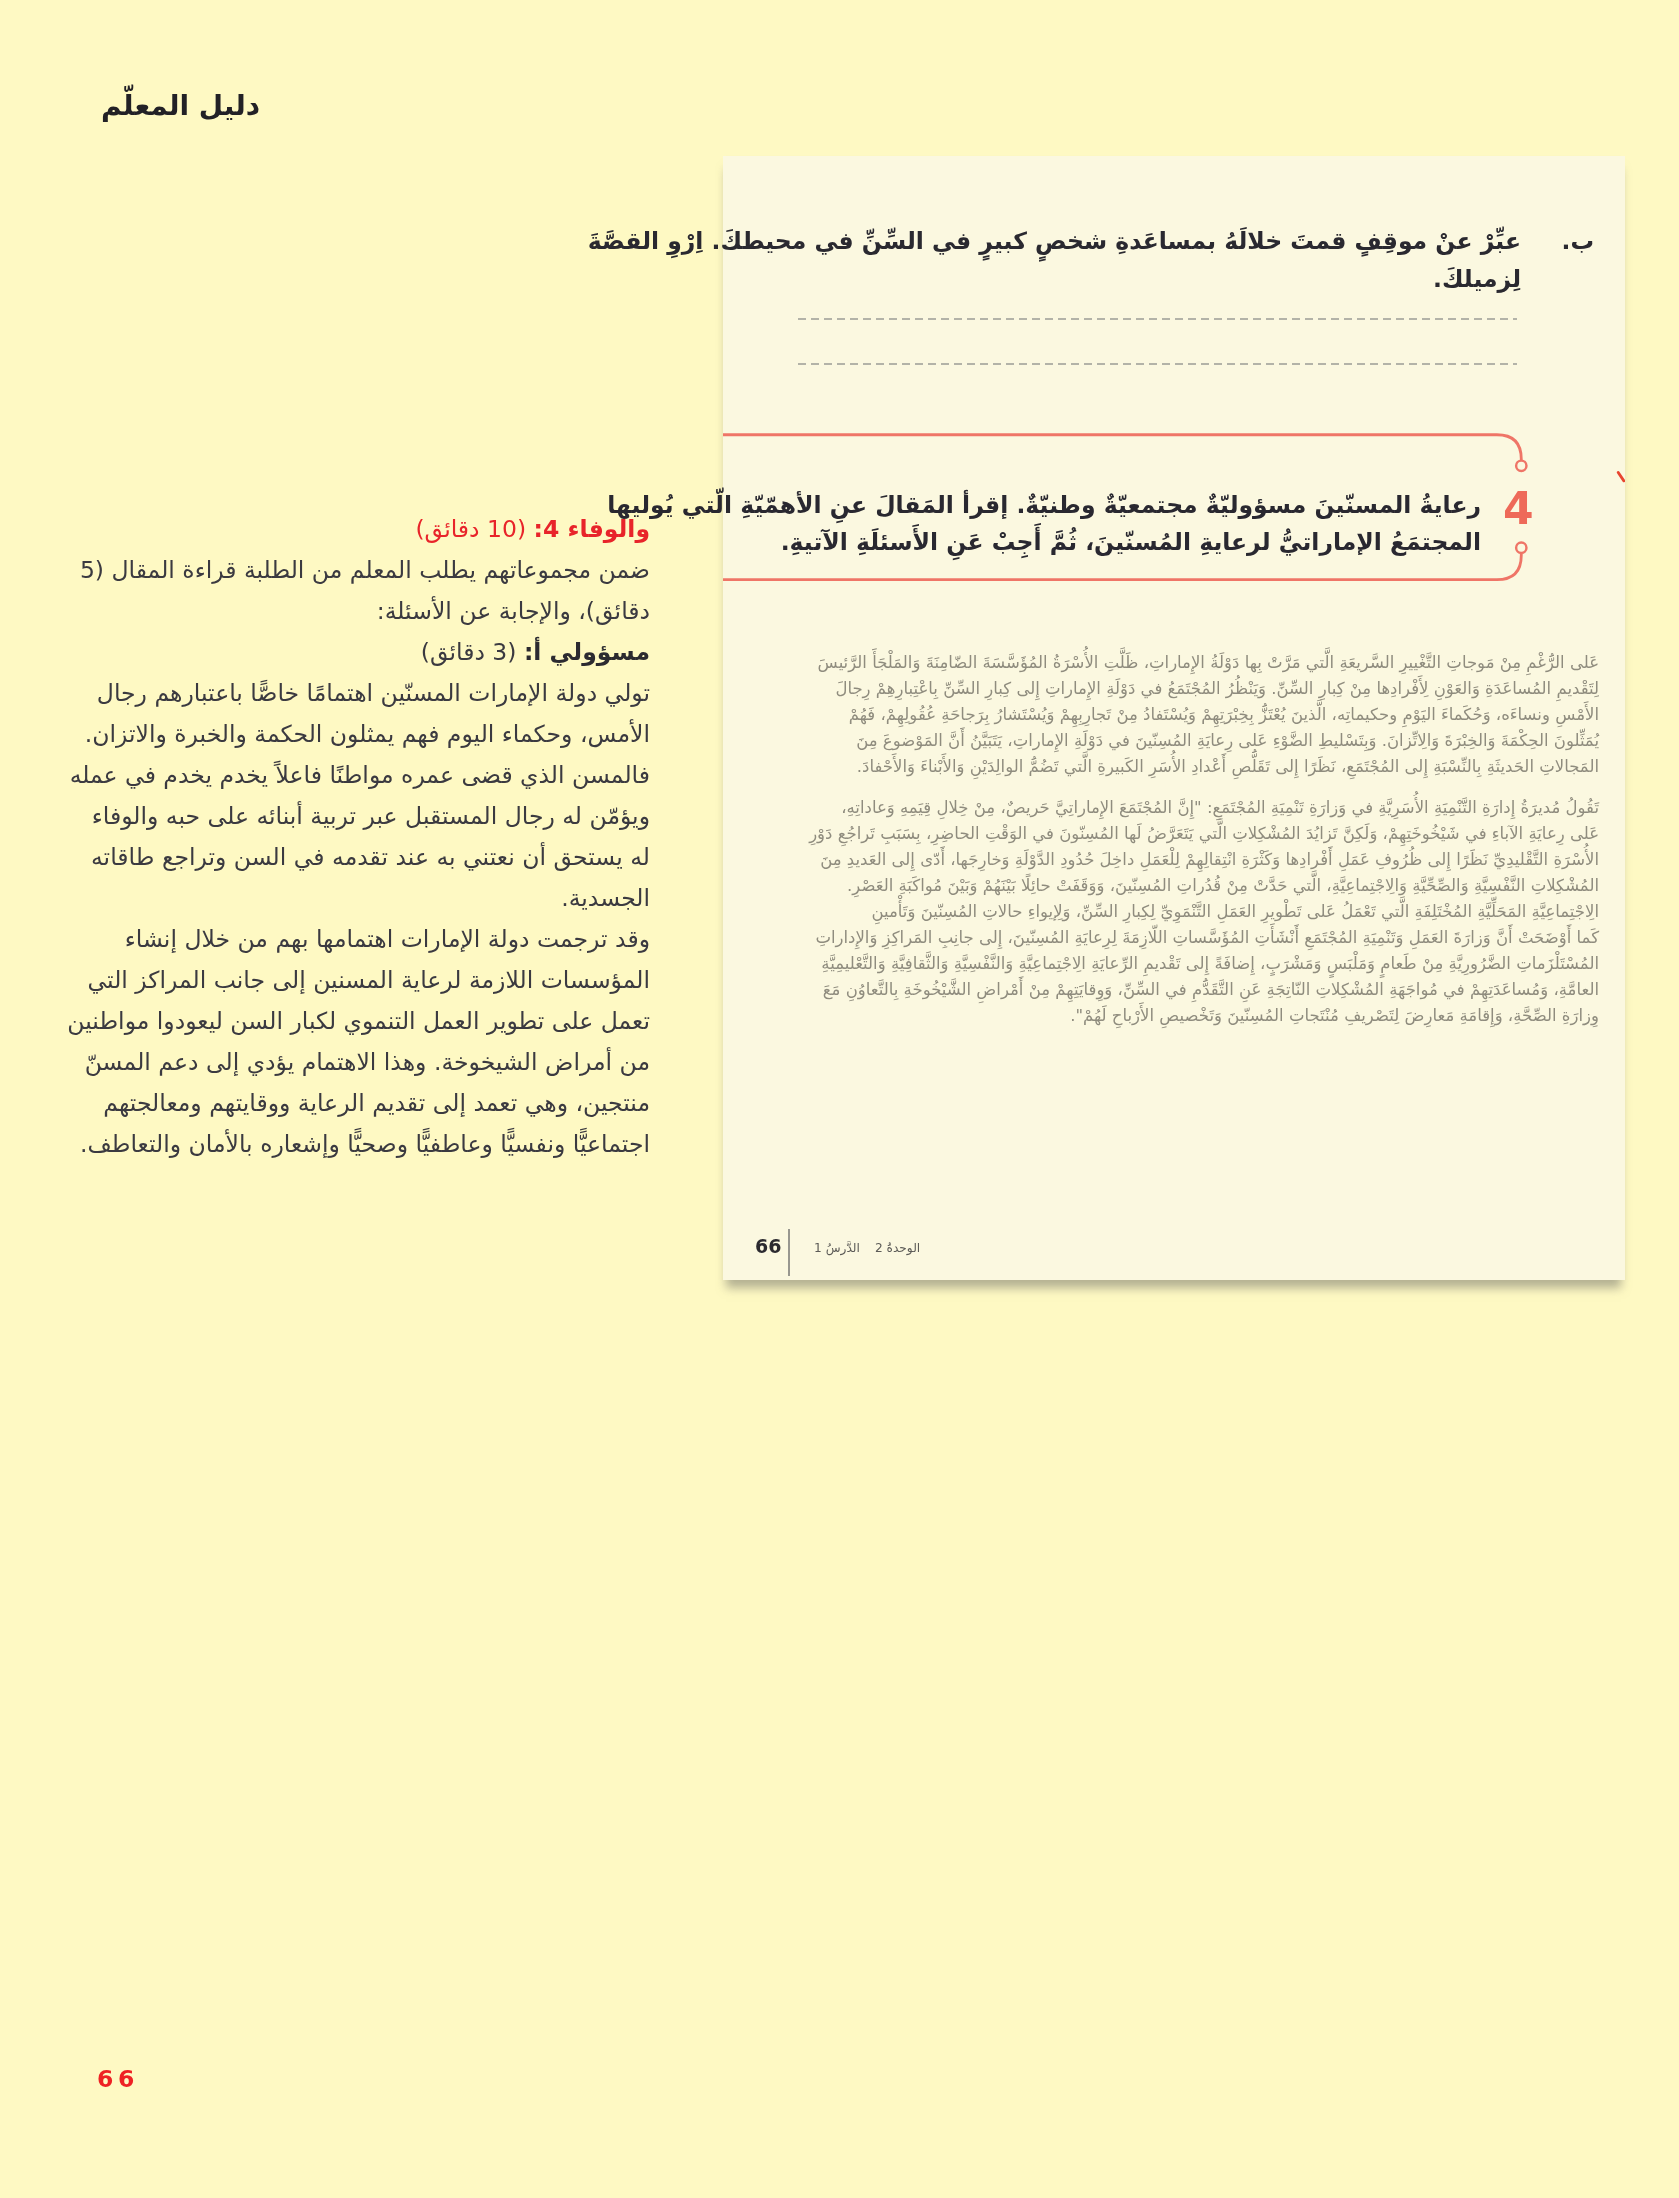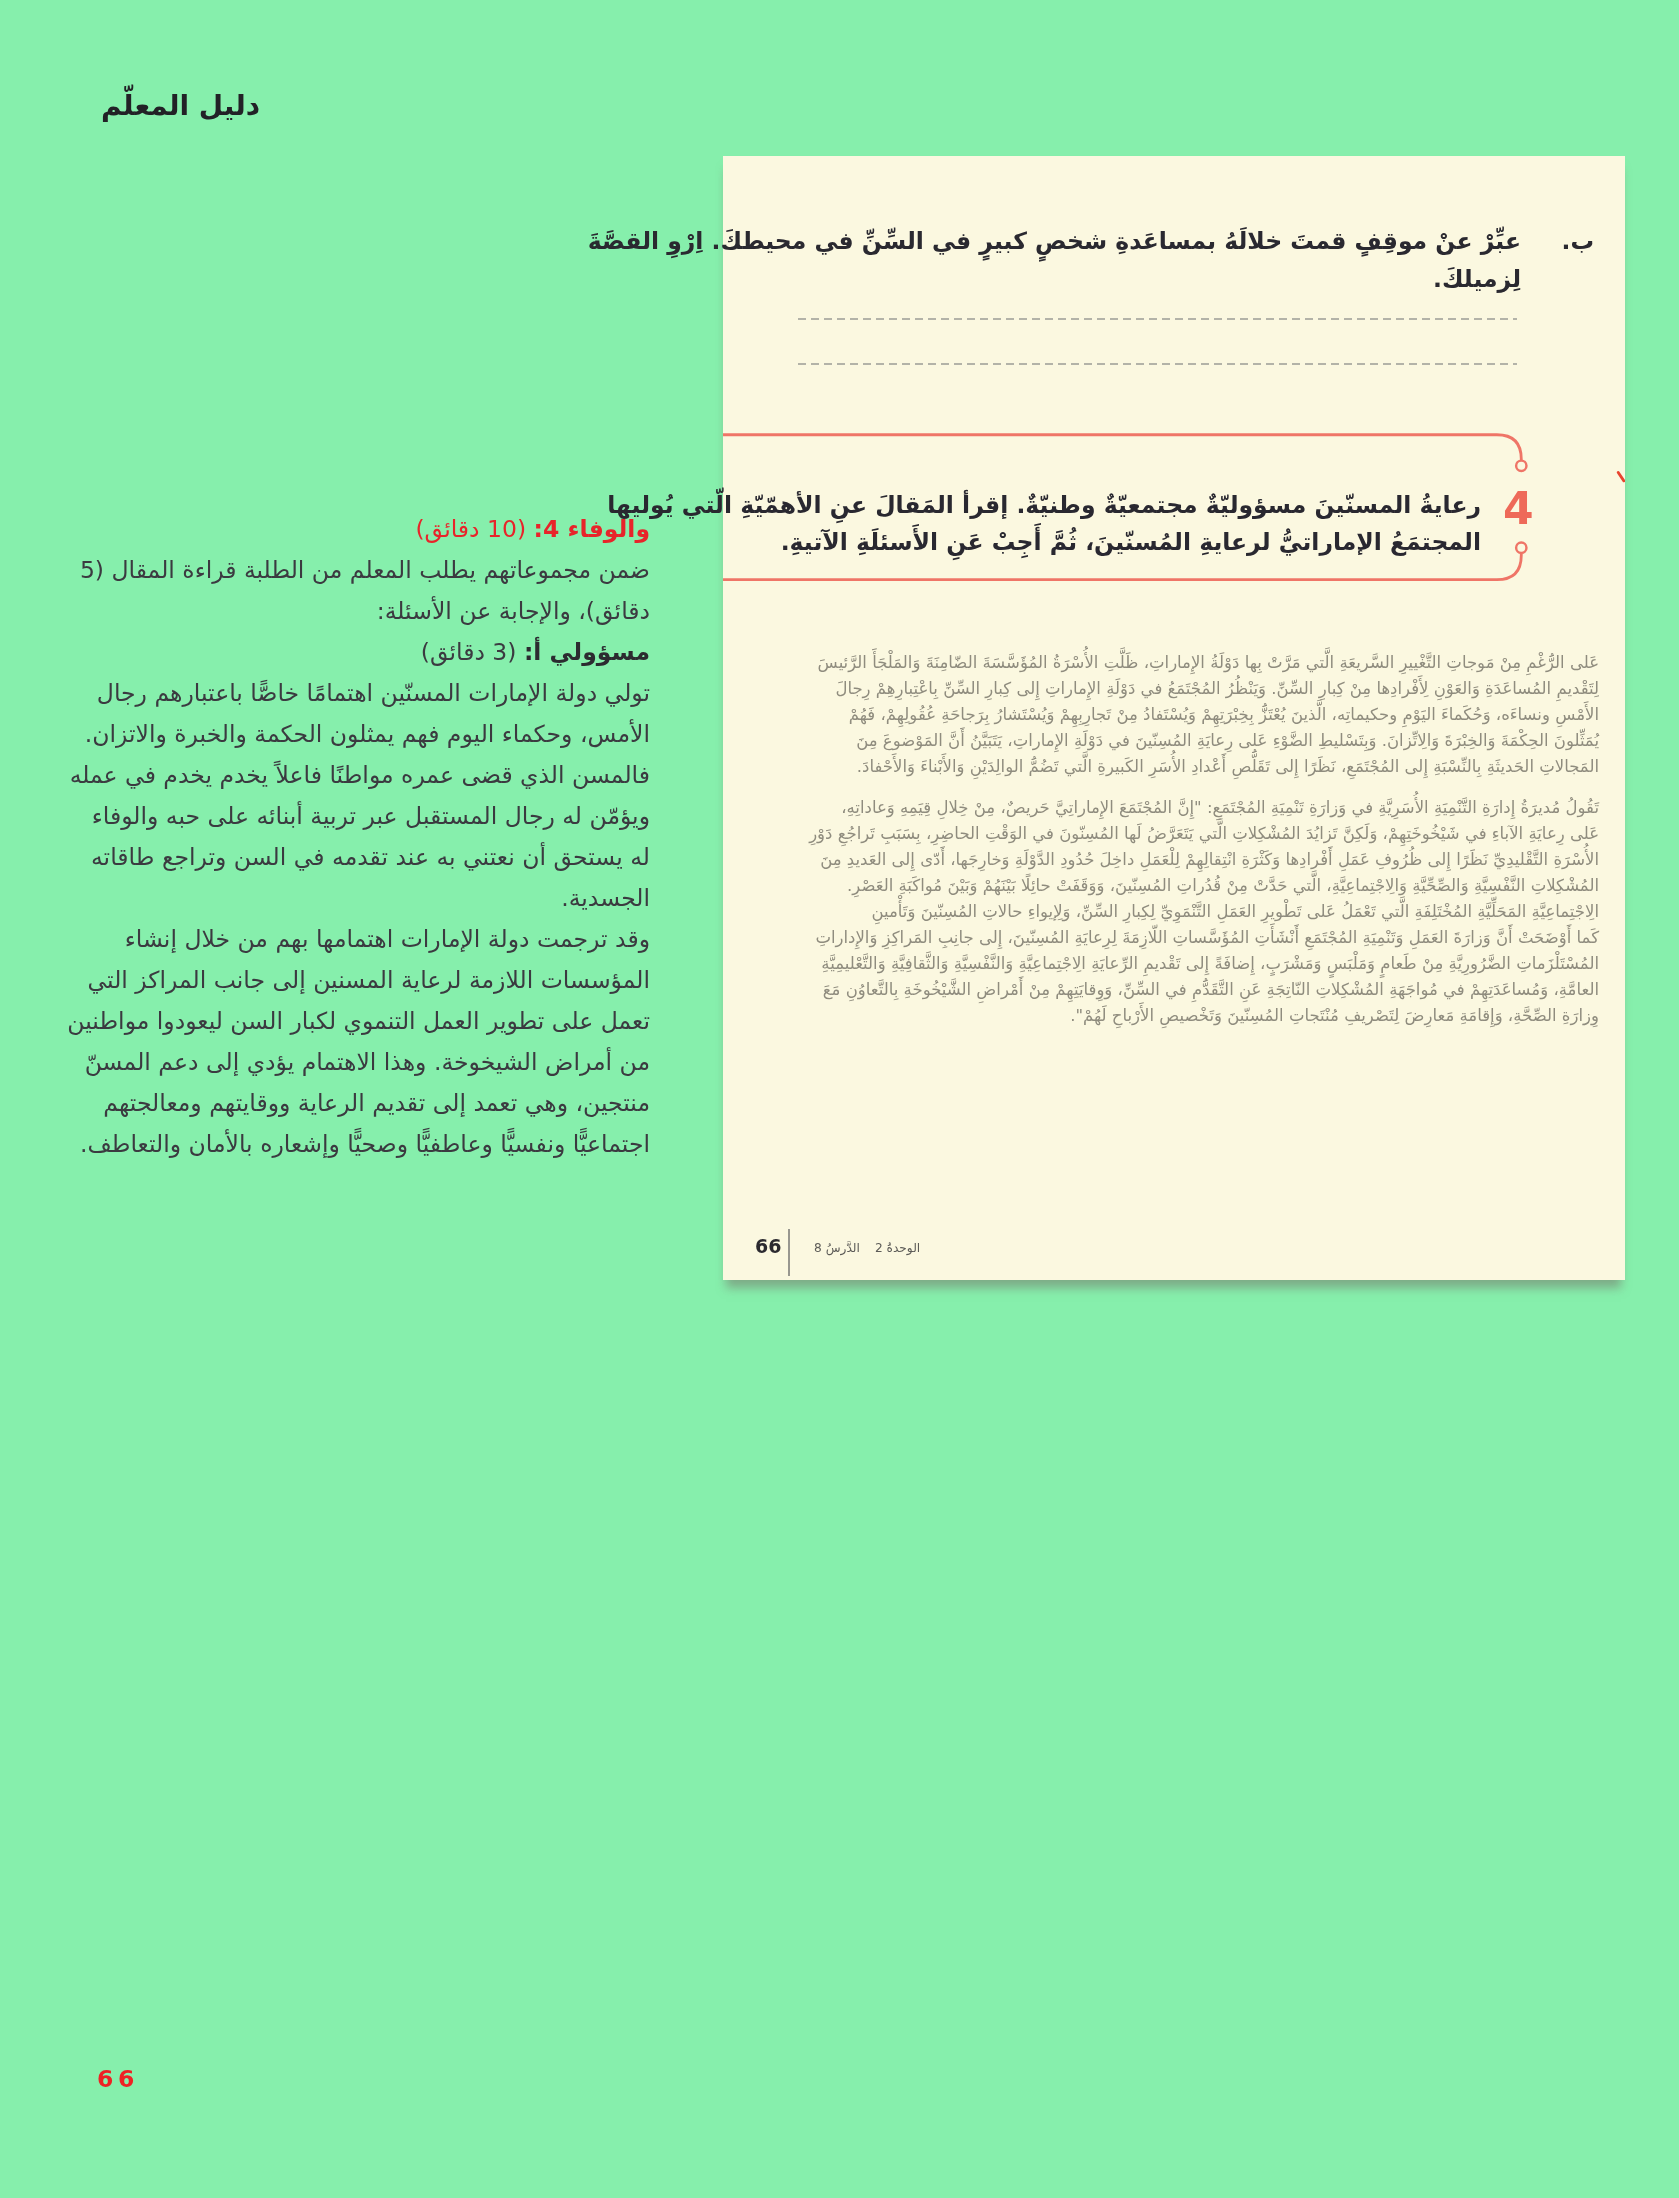--- a/index.html
+++ b/index.html
@@ -1,17 +1,17 @@
 <!DOCTYPE html>
 <html lang="ar" style="font-size:15px"><head>
 <meta charset="utf-8">
 <style>
   html,body{margin:0;padding:0;background:#ffffff;}
   #root{
-    position:relative;width:1680px;height:2199px;background:#86efac;
+    position:relative;width:1680px;height:2199px;background:#fef9c3;
     font-family:"DejaVu Sans",sans-serif;overflow:hidden;
   }
   .rtl{direction:rtl;unicode-bidi:embed;}
 
   
   .guide-title{
     position:absolute;left:101px;top:89px;font-size:28px;font-weight:600;
     color:#222126;letter-spacing:0;
   }
   .corner-pagenum{
@@ -154,18 +154,18 @@
       <div class="line">كَما أَوْضَحَتْ أَنَّ وَزارَةَ العَمَلِ وَتَنْمِيَةِ المُجْتَمَعِ أَنْشَأَتِ المُؤَسَّساتِ اللّازِمَةَ لِرِعايَةِ المُسِنّينَ، إِلى جانِبِ المَراكِزِ وَالإِداراتِ</div>
       <div class="line">المُسْتَلْزَماتِ الضَّرُورِيَّةِ مِنْ طَعامٍ وَمَلْبَسٍ وَمَشْرَبٍ، إِضافَةً إِلى تَقْديمِ الرِّعايَةِ الِاجْتِماعِيَّةِ وَالنَّفْسِيَّةِ وَالثَّقافِيَّةِ وَالتَّعْليمِيَّةِ</div>
       <div class="line">العامَّةِ، وَمُساعَدَتِهِمْ في مُواجَهَةِ المُشْكِلاتِ النّاتِجَةِ عَنِ التَّقَدُّمِ في السِّنِّ، وَوِقايَتِهِمْ مِنْ أَمْراضِ الشَّيْخُوخَةِ بِالتَّعاوُنِ مَعَ</div>
       <div class="line">وِزارَةِ الصِّحَّةِ، وَإِقامَةِ مَعارِضَ لِتَصْريفِ مُنْتَجاتِ المُسِنّينَ وَتَخْصيصِ الأَرْباحِ لَهُمْ".</div>
     </div>
 
     <div class="sp-footer-num">66</div>
     <div class="sp-footer-divider"></div>
     <div class="sp-footer-labels">
       <span>الوحدةُ 2</span>
-      <span>الدَّرسُ 8</span>
+      <span>الدَّرسُ 1</span>
     </div>
 
   </div>
 </div>
 
 
 </body></html>

